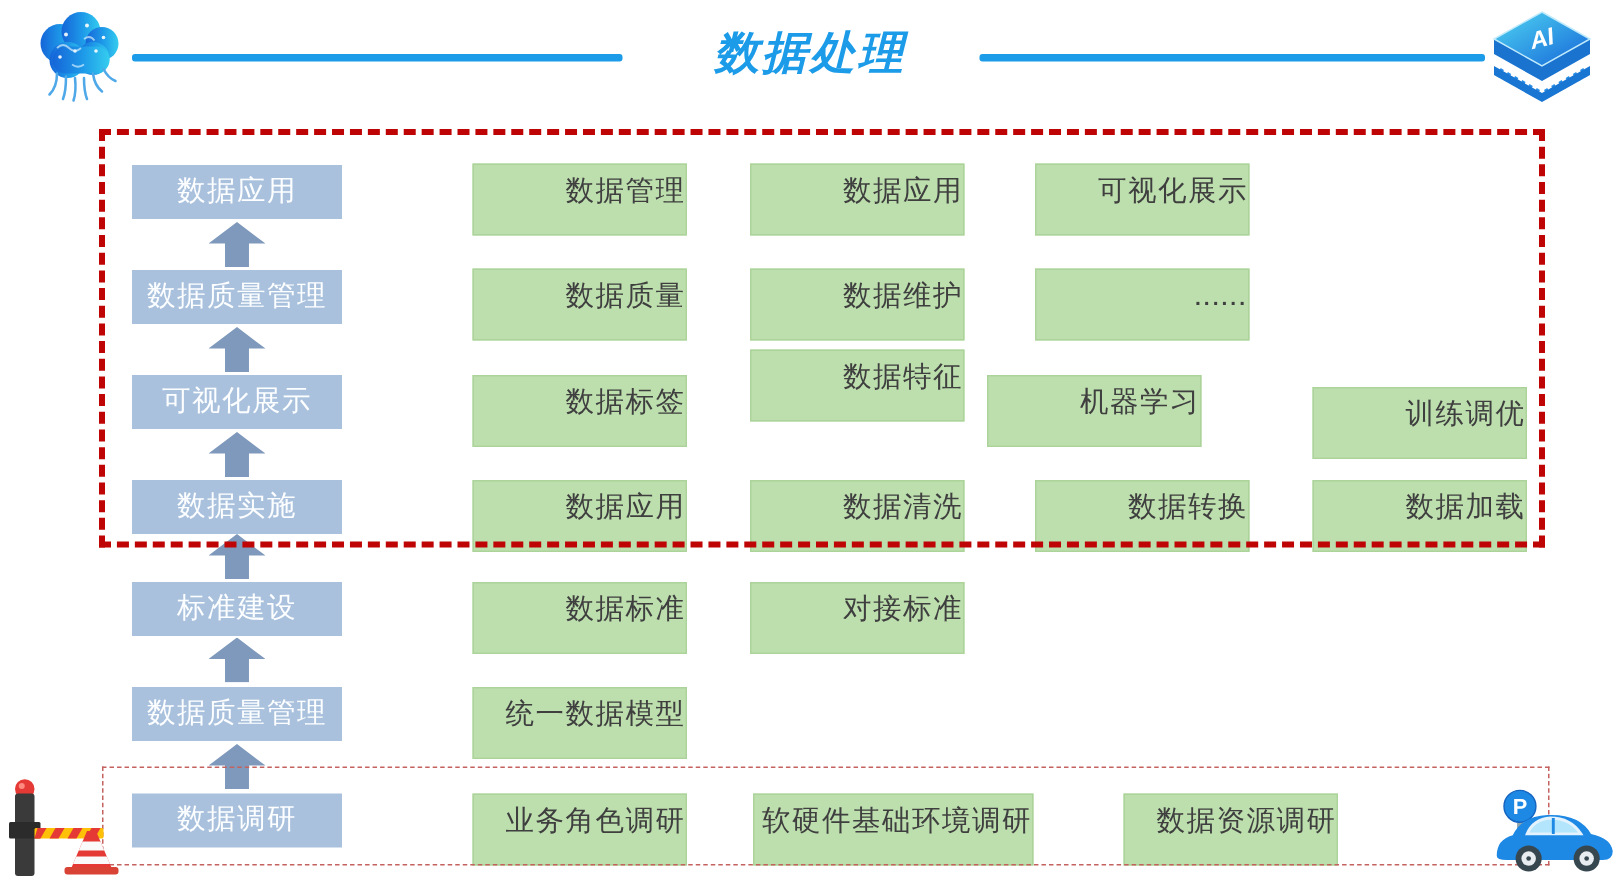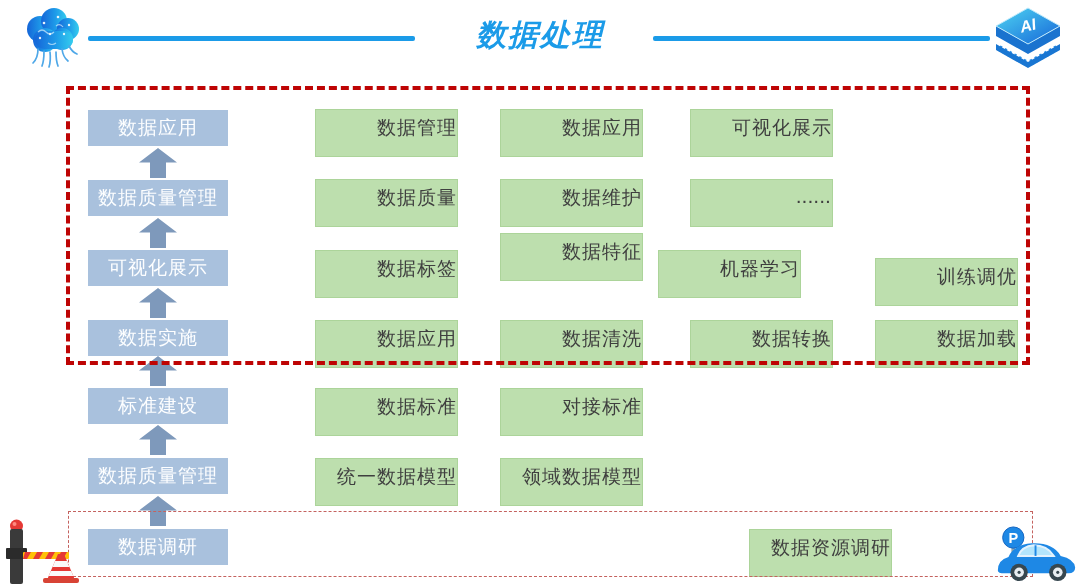--- a/index.html
+++ b/index.html
@@ -143,22 +143,23 @@
 
   <div class="task" style="left:315px;top:320px">数据应用</div>
   <div class="task" style="left:690px;top:320px">数据转换</div>
   <div class="task" style="left:500px;top:320px">数据清洗</div>
   <div class="task" style="left:875px;top:320px">数据加载</div>
 
   <div class="task" style="left:315px;top:388px">数据标准</div>
   <div class="task" style="left:500px;top:388px">对接标准</div>
 
   <div class="task" style="left:315px;top:458px">统一数据模型</div>
-  <div class="task" style="left:500px;top:458px">领域数据模型</div>
-
+
+  <div class="task" style="left:315px;top:529px">业务角色调研</div>
+  <div class="task wide" style="left:502px;top:529px">软硬件基础环境调研</div>
   <div class="task" style="left:749px;top:529px">数据资源调研</div>
 
   <svg class="corner-svg" style="left:0px;top:516px;z-index:6" width="90" height="68" viewBox="0 0 90 68">
     <defs>
       <clipPath id="coneClip">
           <polygon points="58,38 64,38 75,64 47,64"></polygon>
         </clipPath>
     </defs>
     <circle cx="16.5" cy="10" r="6.5" fill="#E53935"></circle>
     <circle cx="14.5" cy="8" r="2" fill="#FF8A80"></circle>

